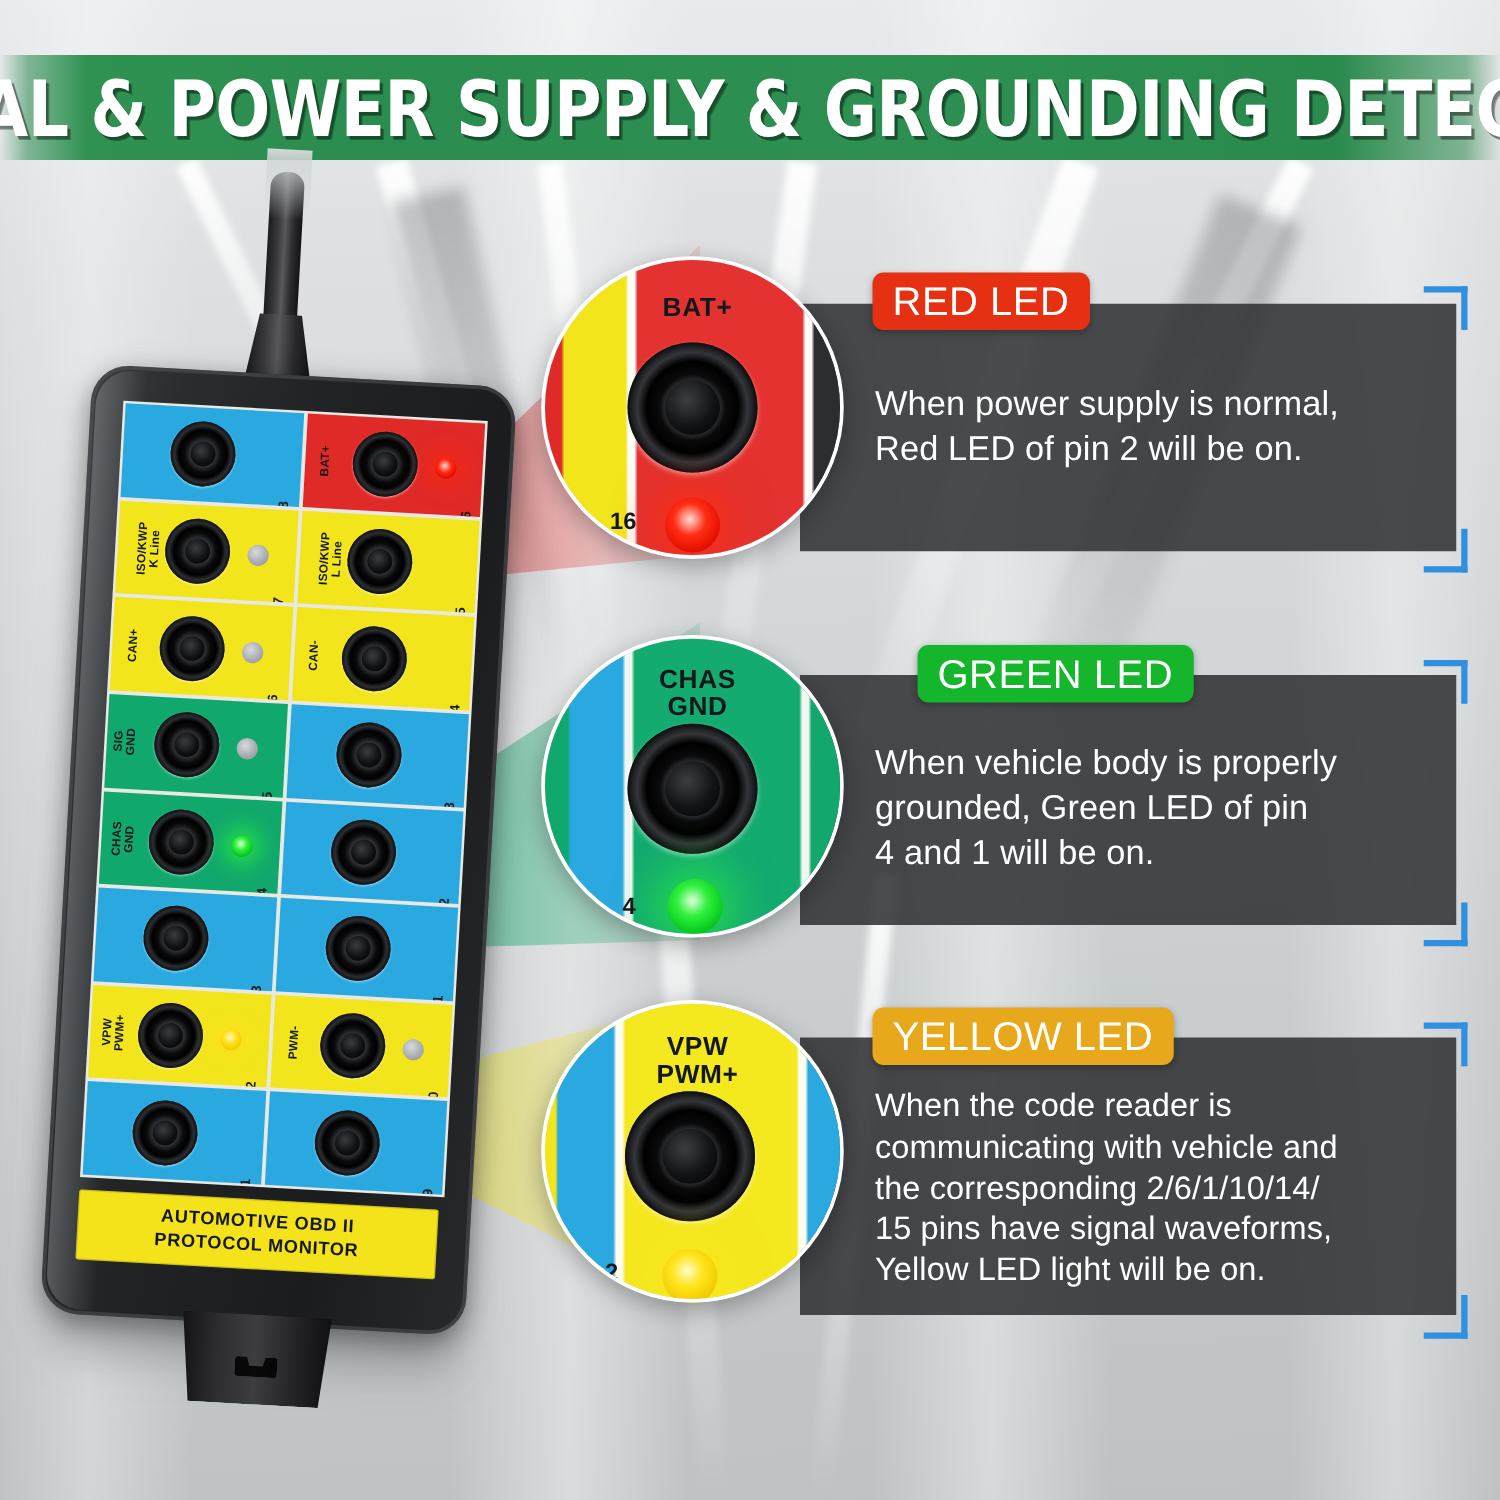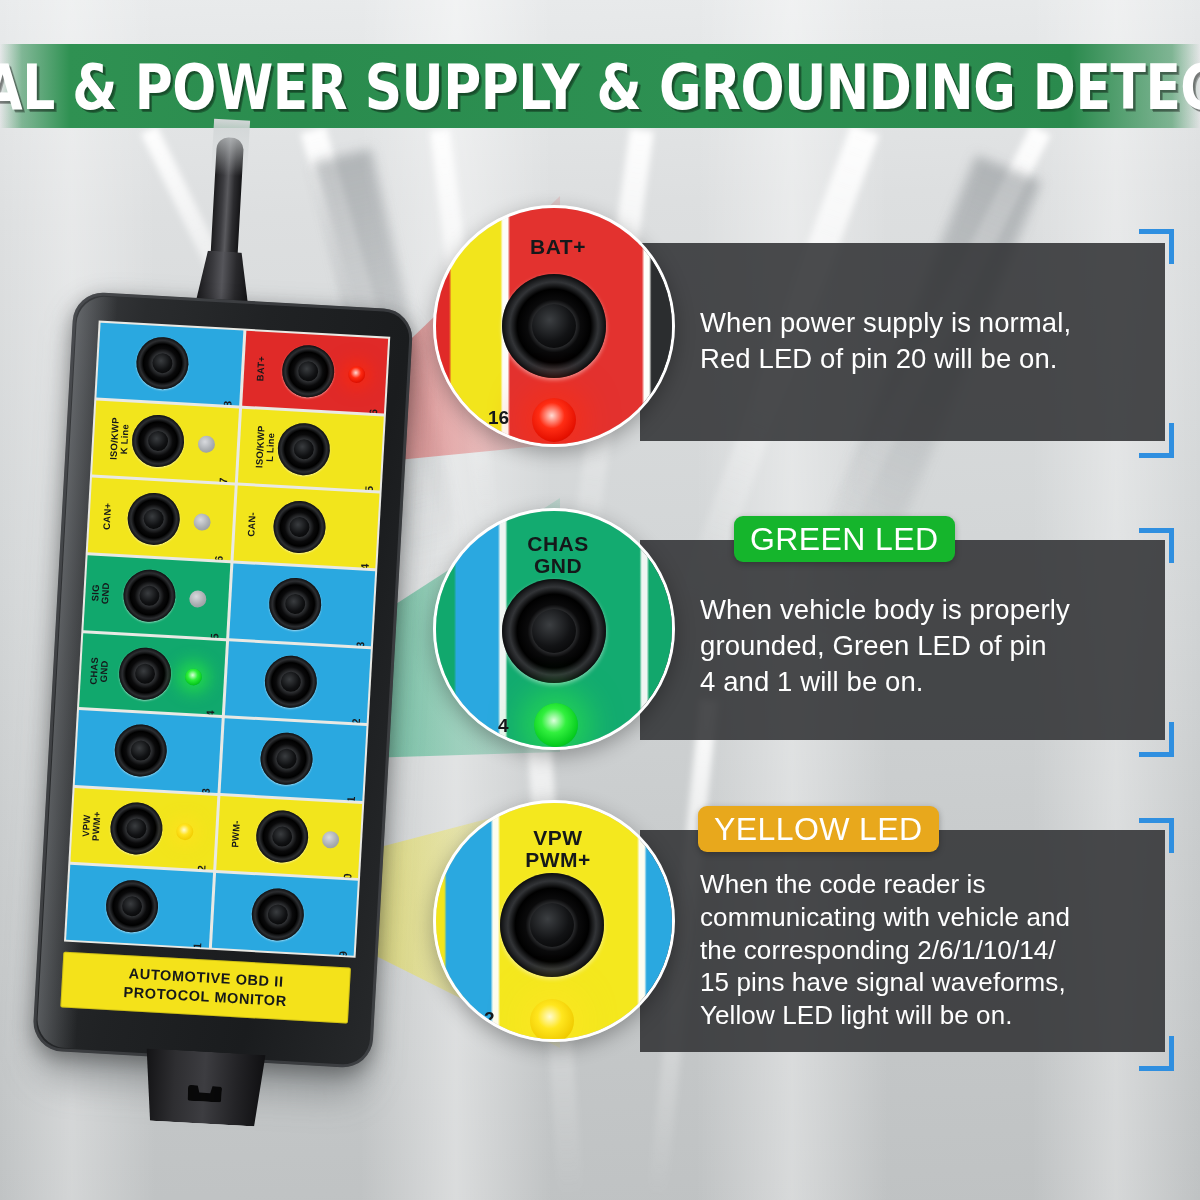--- a/index.html
+++ b/index.html
@@ -468,22 +468,25 @@
     <div class="namelabel">
       <div>AUTOMOTIVE  OBD II</div>
       <div>PROTOCOL MONITOR</div>
     </div>
 
     <div class="dev-connector"></div>
     <div class="dev-connector-notch"></div>
   </div>
 
   <div class="card" style="left:640px; top:243px; width:525px; height:198px;"></div>
+  <div class="card-badge" id="badge-0" style="left: 698px; top: 218px; background: rgb(229, 48, 18);">
+    <span>RED LED</span>
+  </div>
   <div class="card-text" style="left:700px; top:305px; width:460px;">When power supply is normal,
-Red LED of pin 20 will be on.</div>
+Red LED of pin 2 will be on.</div>
   <div class="bracket br-tr" style="left:1139px; top:229px;"></div>
   <div class="bracket br-br" style="left:1139px; top:423px;"></div>
 
   <div class="inset" style="left:433px; top:205px; width:236px; height:236px;">
     <div class="ibg" style="background: linear-gradient(90deg, #e02a28 0%, #e02a28 7%, #f2e51c 8%, #f2e51c 28%, #fdfdf8 29%, #fdfdf8 31%, #e3322f 32%, #e3322f 86%, #fdfdf8 87%, #fdfdf8 89%, #2b2d2f 90%, #2b2d2f 100%);"></div>
     <div class="ilabel" style="left:12px; top:28px; width:220px;">BAT+</div>
     <div class="ijack" style="left:66px; top:66px;"></div>
     <div class="iled red" style="left:96px; top:190px;"></div>
     <div class="inum" style="left:52px; top:199px;">16</div>
   </div>

